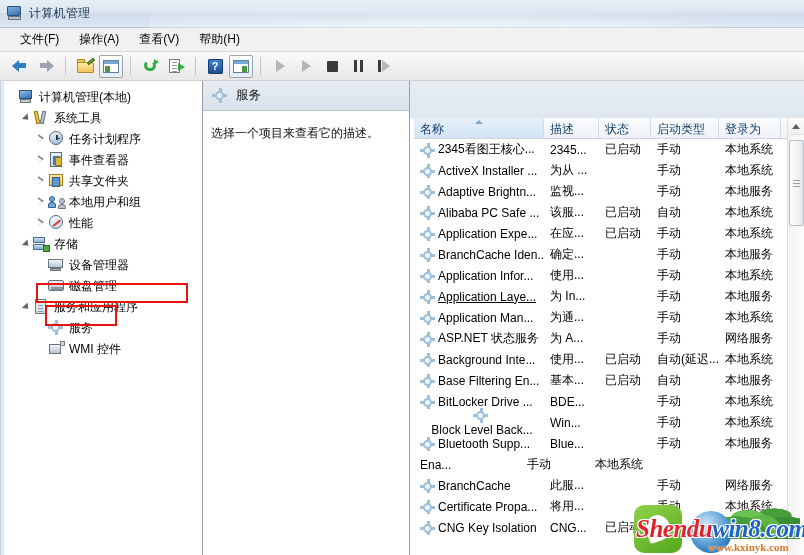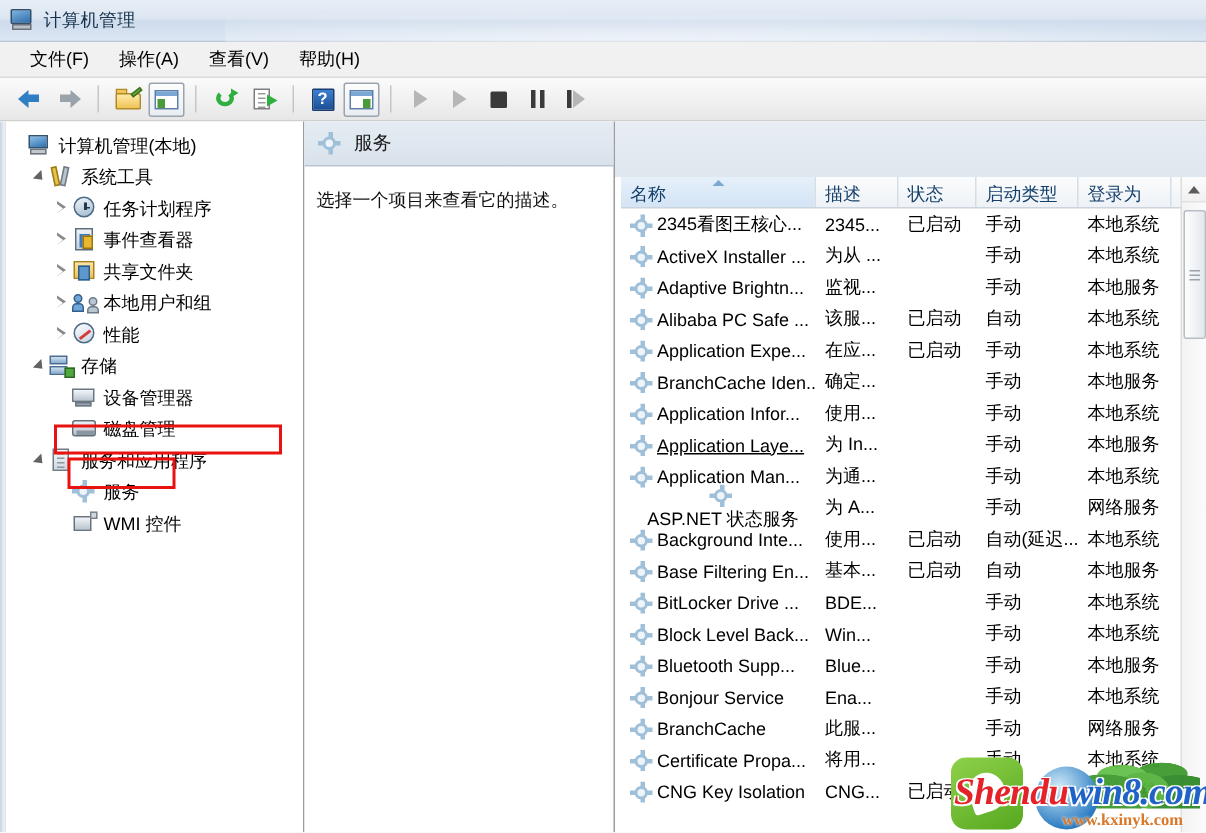--- a/index.html
+++ b/index.html
@@ -837,21 +837,21 @@
                   </span>
                 </span>
                 <span>Application Man...</span>
               </div>
               <div class="gc" style="width: 55px;">为通...</div>
               <div class="gc" style="width: 52px;"></div>
               <div class="gc" style="width: 68px;">手动</div>
               <div class="gc" style="width: 62px;">本地系统</div>
             </div>
             <div class="grow">
-              <div class="gc name" style="width: 130px; flex-direction: column;">
+              <div class="gc name" style="width: 130px;">
                 <span class="rowgear">
                   <span class="i-gear">
                     <span class="r"></span>
                     <span class="t1"></span>
                     <span class="t2"></span>
                     <span class="t3"></span>
                     <span class="t4"></span>
                   </span>
                 </span>
                 <span>ASP.NET 状态服务</span>
@@ -909,21 +909,21 @@
                   </span>
                 </span>
                 <span>BitLocker Drive ...</span>
               </div>
               <div class="gc" style="width: 55px;">BDE...</div>
               <div class="gc" style="width: 52px;"></div>
               <div class="gc" style="width: 68px;">手动</div>
               <div class="gc" style="width: 62px;">本地系统</div>
             </div>
             <div class="grow">
-              <div class="gc name" style="width: 130px;">
+              <div class="gc name" style="width: 130px; flex-direction: column;">
                 <span class="rowgear">
                   <span class="i-gear">
                     <span class="r"></span>
                     <span class="t1"></span>
                     <span class="t2"></span>
                     <span class="t3"></span>
                     <span class="t4"></span>
                   </span>
                 </span>
                 <span>Block Level Back...</span>
@@ -945,32 +945,20 @@
                   </span>
                 </span>
                 <span>Bluetooth Supp...</span>
               </div>
               <div class="gc" style="width: 55px;">Blue...</div>
               <div class="gc" style="width: 52px;"></div>
               <div class="gc" style="width: 68px;">手动</div>
               <div class="gc" style="width: 62px;">本地服务</div>
             </div>
             <div class="grow">
-              <div class="gc name" style="width: 130px;">
-                <span class="rowgear">
-                  <span class="i-gear">
-                    <span class="r"></span>
-                    <span class="t1"></span>
-                    <span class="t2"></span>
-                    <span class="t3"></span>
-                    <span class="t4"></span>
-                  </span>
-                </span>
-                <span>Bonjour Service</span>
-              </div>
               <div class="gc" style="width: 55px;">Ena...</div>
               <div class="gc" style="width: 52px;"></div>
               <div class="gc" style="width: 68px;">手动</div>
               <div class="gc" style="width: 62px;">本地系统</div>
             </div>
             <div class="grow">
               <div class="gc name" style="width: 130px;">
                 <span class="rowgear">
                   <span class="i-gear">
                     <span class="r"></span>

